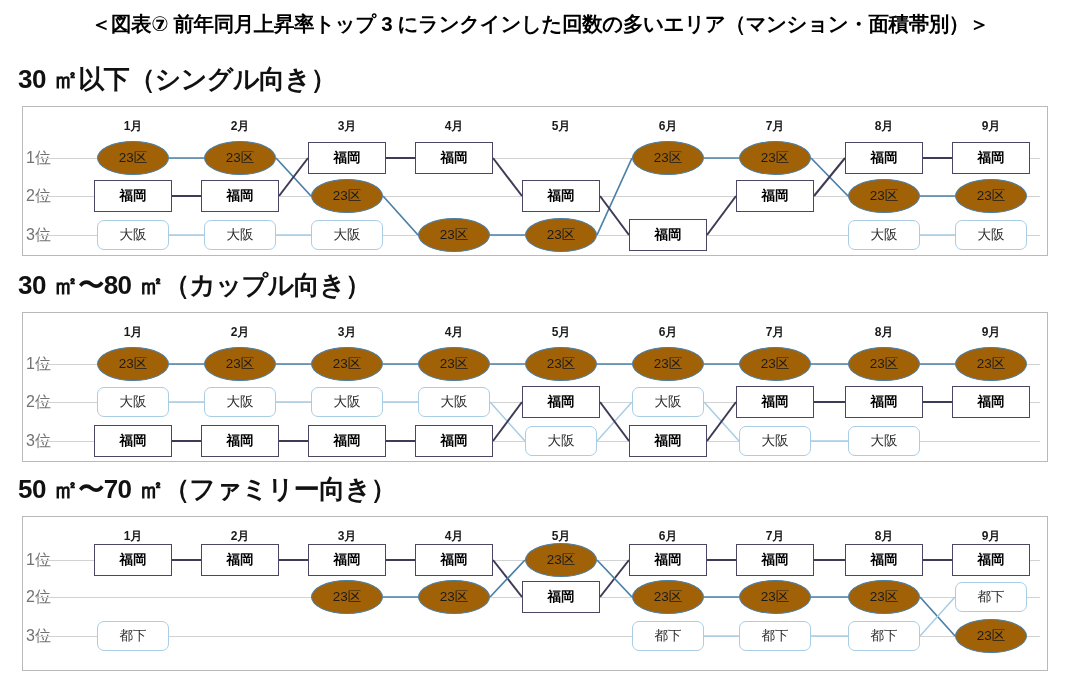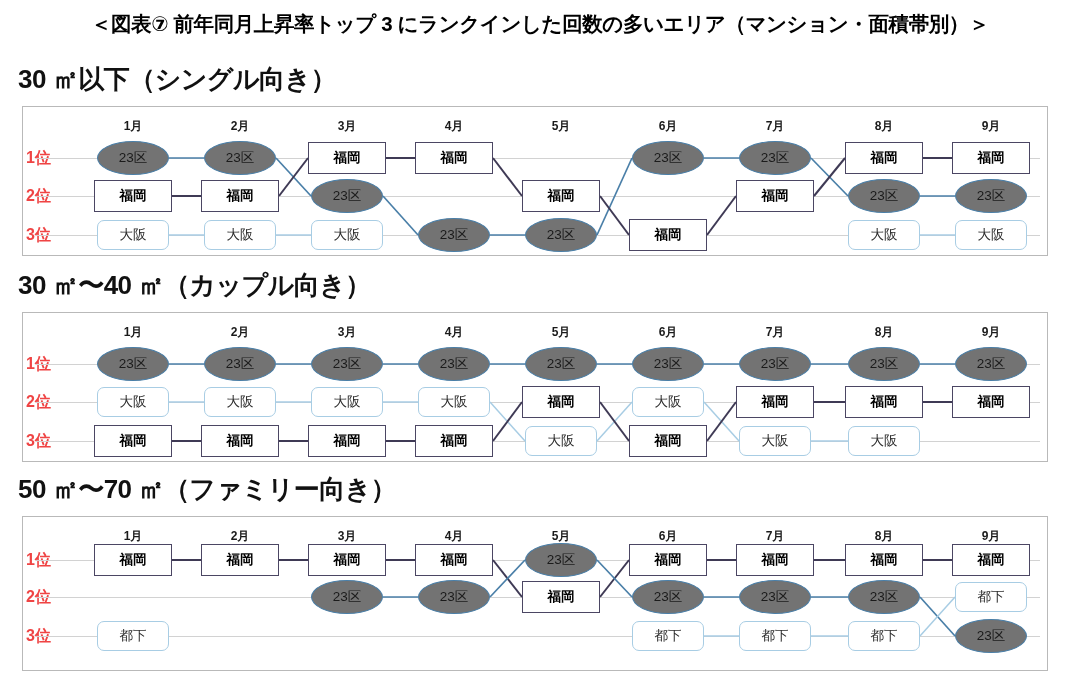--- a/index.html
+++ b/index.html
@@ -32,40 +32,40 @@
     box-sizing:border-box;
   }
 
   .month-hdr{
     position:absolute;transform:translateX(-50%);
     font-size:12px;font-weight:bold;color:#1a1a1a;
     white-space:nowrap;
   }
   .rank-lbl{
     position:absolute;transform:translateY(-50%);
-    font-size:16px;font-weight:bold;color:#ef4444;
+    font-size:16px;font-weight:normal;color:#737373;
     white-space:nowrap;
   }
 
   .gridline{
     position:absolute;height:1px;background:#d2d2d2;
   }
 
   svg.links{position:absolute;left:0;top:0;overflow:visible;}
 
   .node{
     position:absolute;transform:translate(-50%,-50%);
     display:flex;align-items:center;justify-content:center;
     box-sizing:border-box;white-space:nowrap;
     font-size:13.5px;line-height:1;
   }
   
   .node.n23{
     width:72px;height:34px;border-radius:50%;
-    border:1.6px solid #4a7fa8;background:#737373;
+    border:1.6px solid #4a7fa8;background:#a16207;
     color:#1b1b1b;font-weight:normal;
   }
   
   .node.nfk{
     width:78px;height:32px;border-radius:0;
     border:1.9px solid #4b4663;background:#ffffff;
     color:#000;font-weight:bold;
   }
   
   .node.nos,.node.nto{
@@ -139,21 +139,21 @@
         <div class="node nos" style="left: 133px; top: 235px;">大阪</div>
         <div class="node nos" style="left: 240px; top: 235px;">大阪</div>
         <div class="node nos" style="left: 347px; top: 235px;">大阪</div>
         <div class="node n23" style="left: 454px; top: 235px;">23区</div>
         <div class="node n23" style="left: 561px; top: 235px;">23区</div>
         <div class="node nfk" style="left: 668px; top: 235px;">福岡</div>
         <div class="node nos" style="left: 884px; top: 235px;">大阪</div>
         <div class="node nos" style="left: 991px; top: 235px;">大阪</div>
       </div>
       <div class="section" style="top: 0px;">
-        <div class="section-title" style="top: 268px;">30 ㎡〜40 ㎡（カップル向き）</div>
+        <div class="section-title" style="top: 268px;">30 ㎡〜80 ㎡（カップル向き）</div>
         <div class="panel" style="top: 312px; height: 150px; border-color: rgb(185, 185, 185);"></div>
         <div class="month-hdr" style="left: 133px; top: 324px;">1月</div>
         <div class="month-hdr" style="left: 240px; top: 324px;">2月</div>
         <div class="month-hdr" style="left: 347px; top: 324px;">3月</div>
         <div class="month-hdr" style="left: 454px; top: 324px;">4月</div>
         <div class="month-hdr" style="left: 561px; top: 324px;">5月</div>
         <div class="month-hdr" style="left: 668px; top: 324px;">6月</div>
         <div class="month-hdr" style="left: 775px; top: 324px;">7月</div>
         <div class="month-hdr" style="left: 884px; top: 324px;">8月</div>
         <div class="month-hdr" style="left: 991px; top: 324px;">9月</div>

